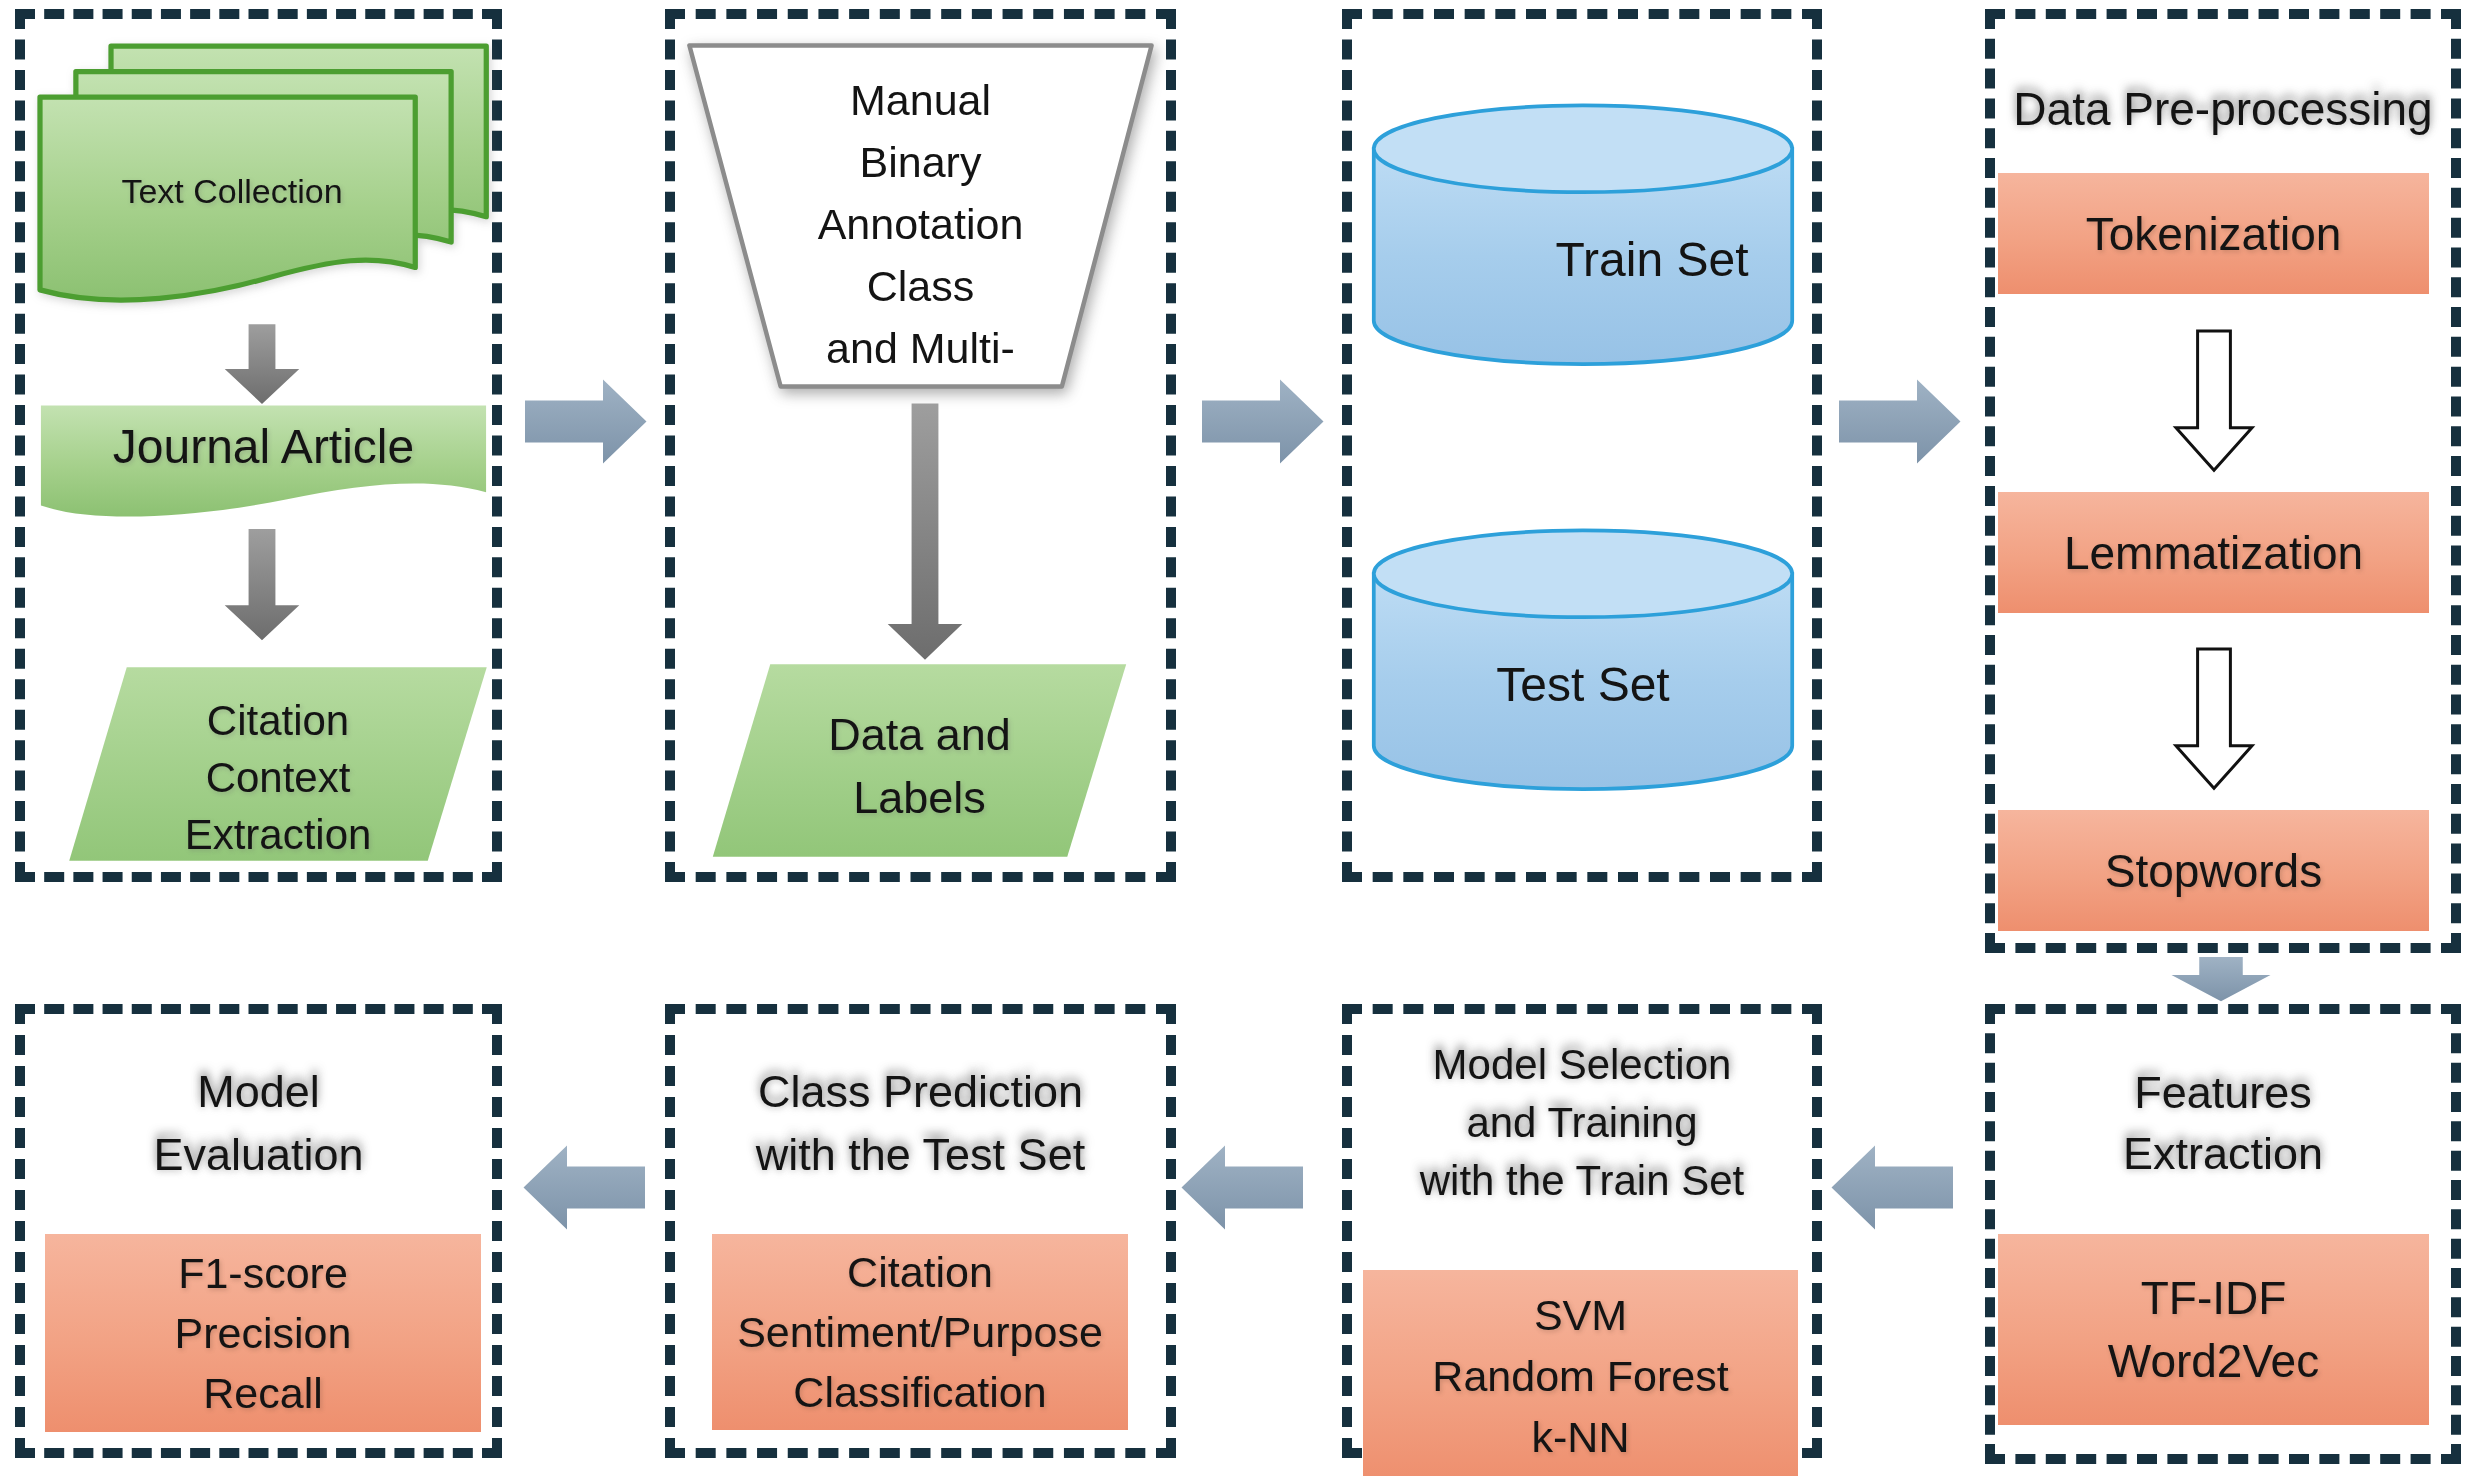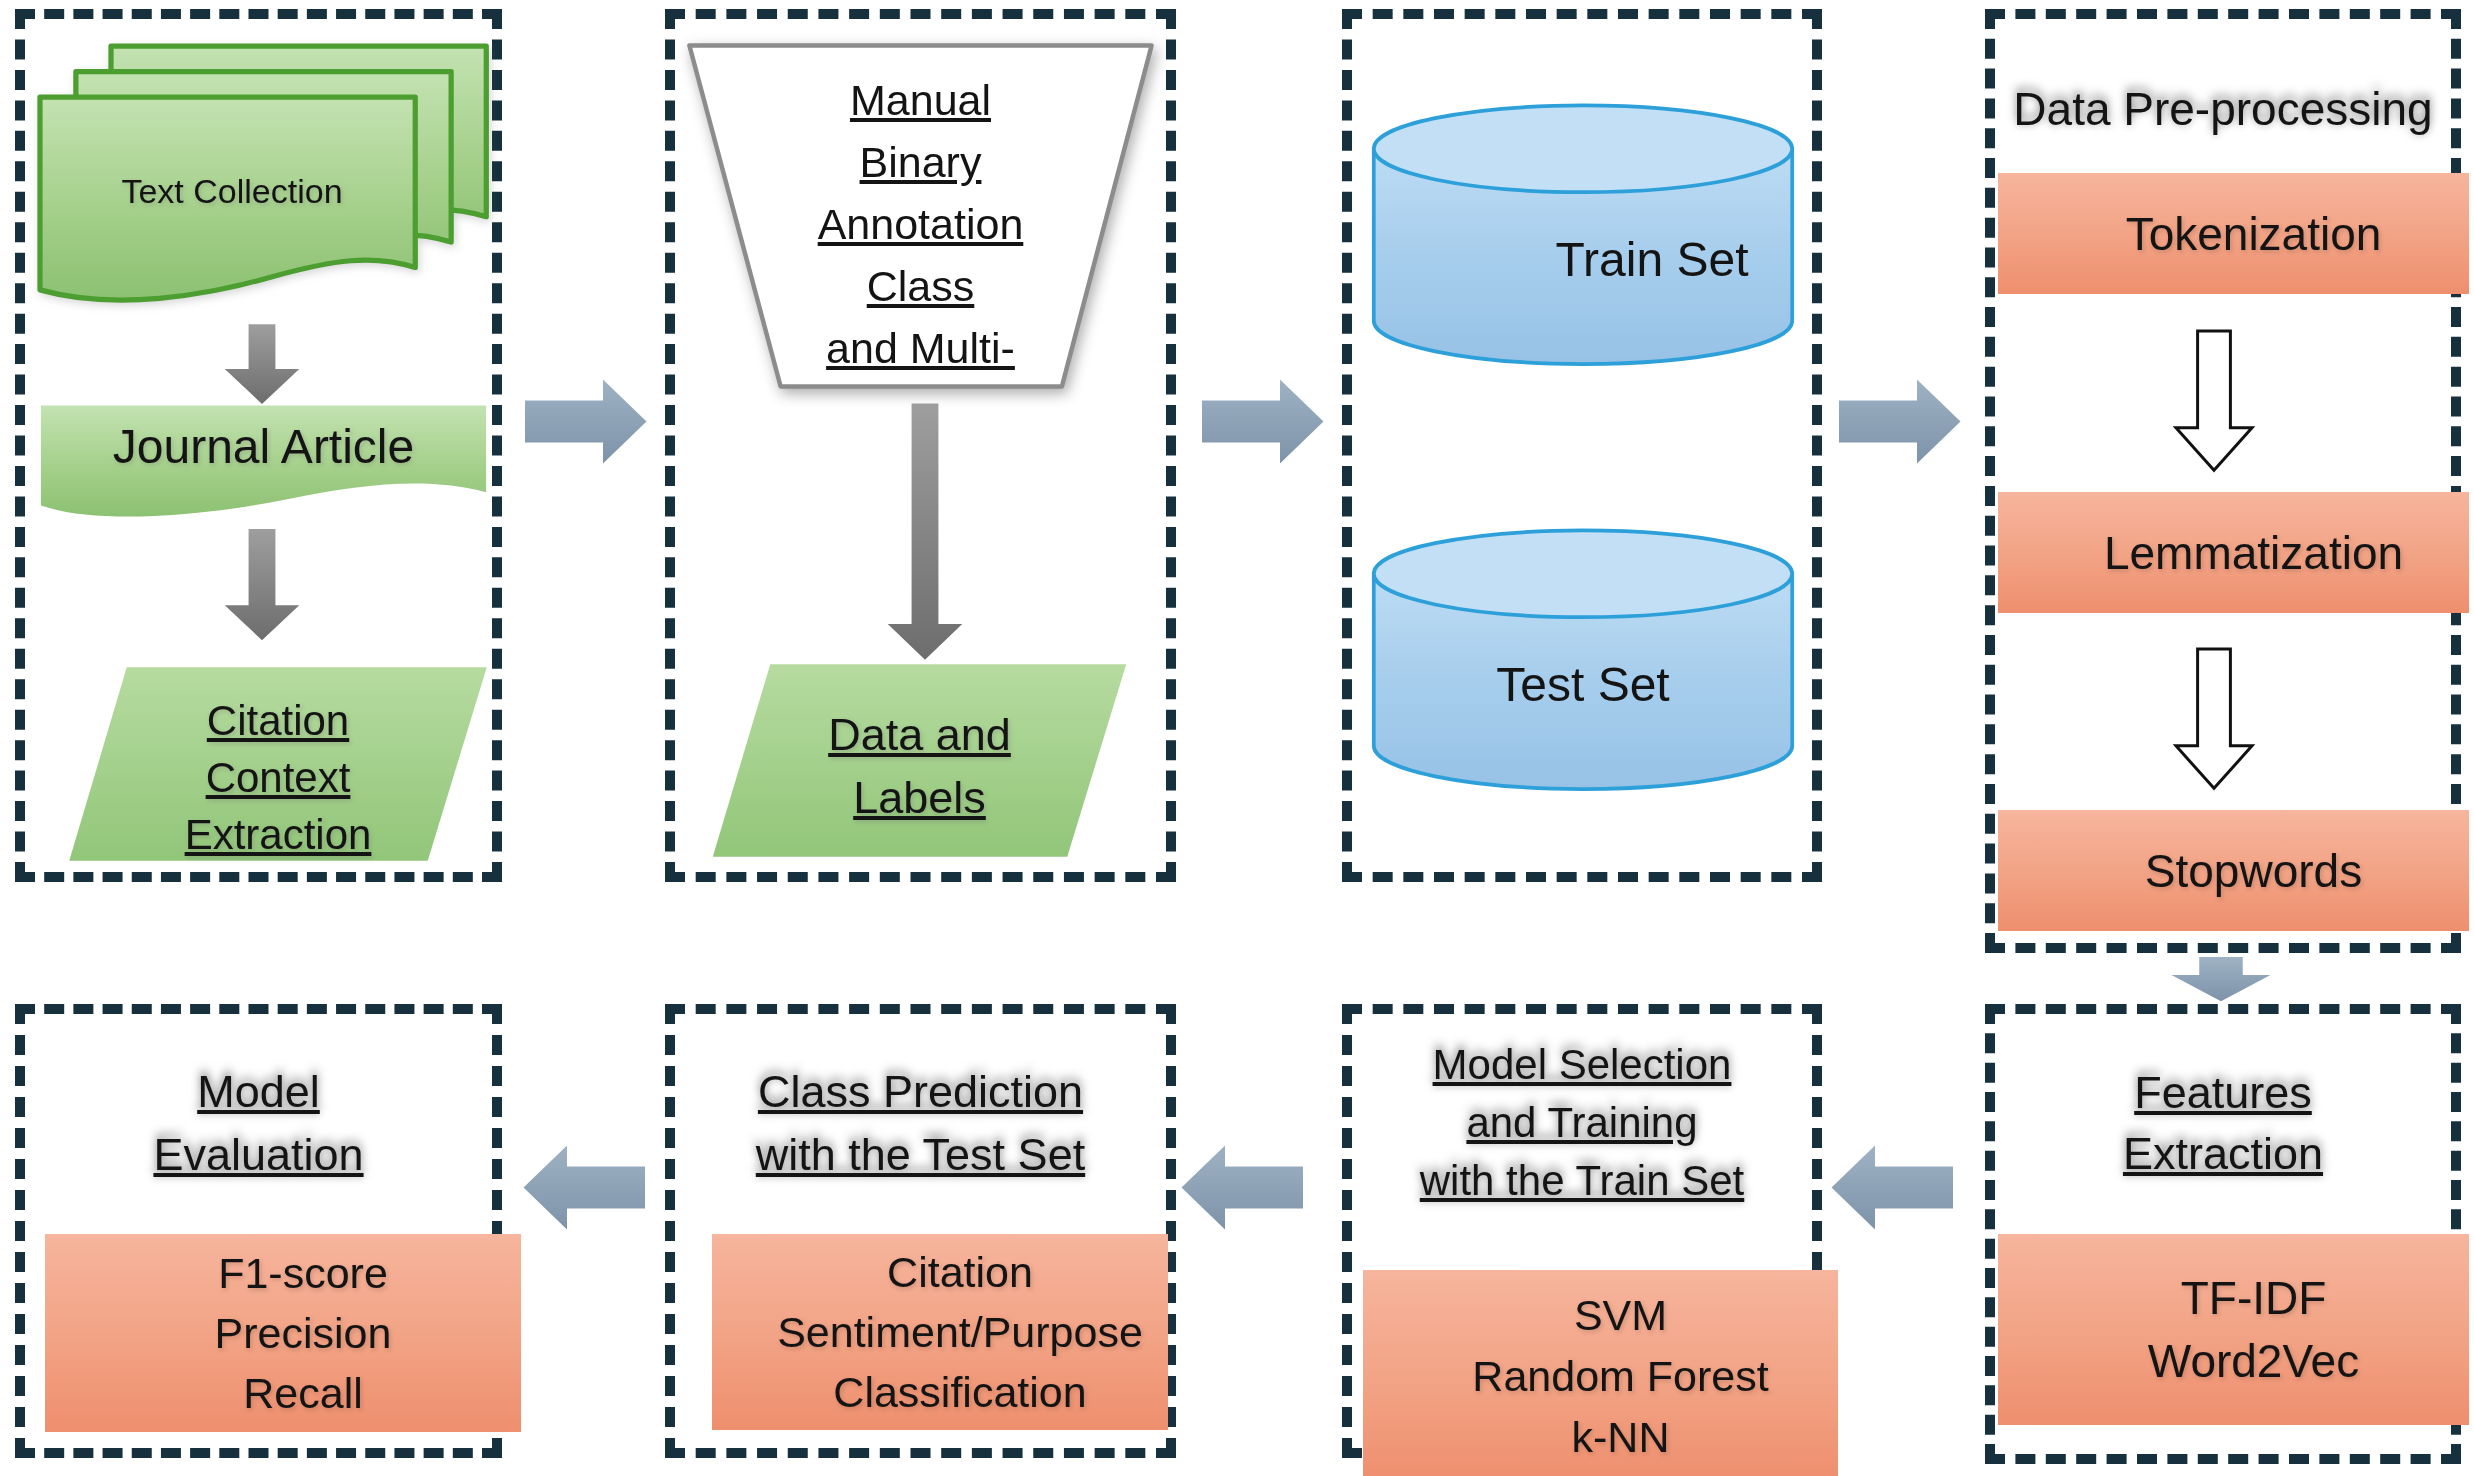--- a/index.html
+++ b/index.html
@@ -18,24 +18,24 @@
     box-sizing:border-box;
     background:transparent;
   }
   .label{
     position:absolute;
     text-align:center;
     color:#141414;
     line-height:1.25;
     white-space:nowrap;
   }
-  .label div{white-space:nowrap;text-decoration:underline;}
+  .label div{white-space:nowrap;}
   .shape-text{ text-shadow: 1.5px 2.2px 4.5px rgba(110,110,110,0.30); }
   .halo{ text-shadow: 0 -5.2px 9.7px rgba(115,115,115,0.85), 0 2.2px 6.7px rgba(150,150,150,0.35); }
-  .saltext{ text-shadow: 1.5px 2.2px 4.5px rgba(120,80,60,0.30); padding-left: 40px; }
+  .saltext{ text-shadow: 1.5px 2.2px 4.5px rgba(120,80,60,0.30); }
   .salmon{
     position:absolute;
     background:linear-gradient(180deg,#f6b59d 0%,#f2a284 55%,#ee8f6e 100%);
     display:flex;flex-direction:column;align-items:center;justify-content:center;
     text-align:center;color:#141414;
   }
   svg{display:block;overflow:visible;}
   .trapshadow{ filter: drop-shadow(3px 5.2px 6.7px rgba(70,70,70,0.45)); }
   .docshadow{ filter: drop-shadow(2.2px 3px 4.5px rgba(90,90,90,0.25)); }
 </style>

